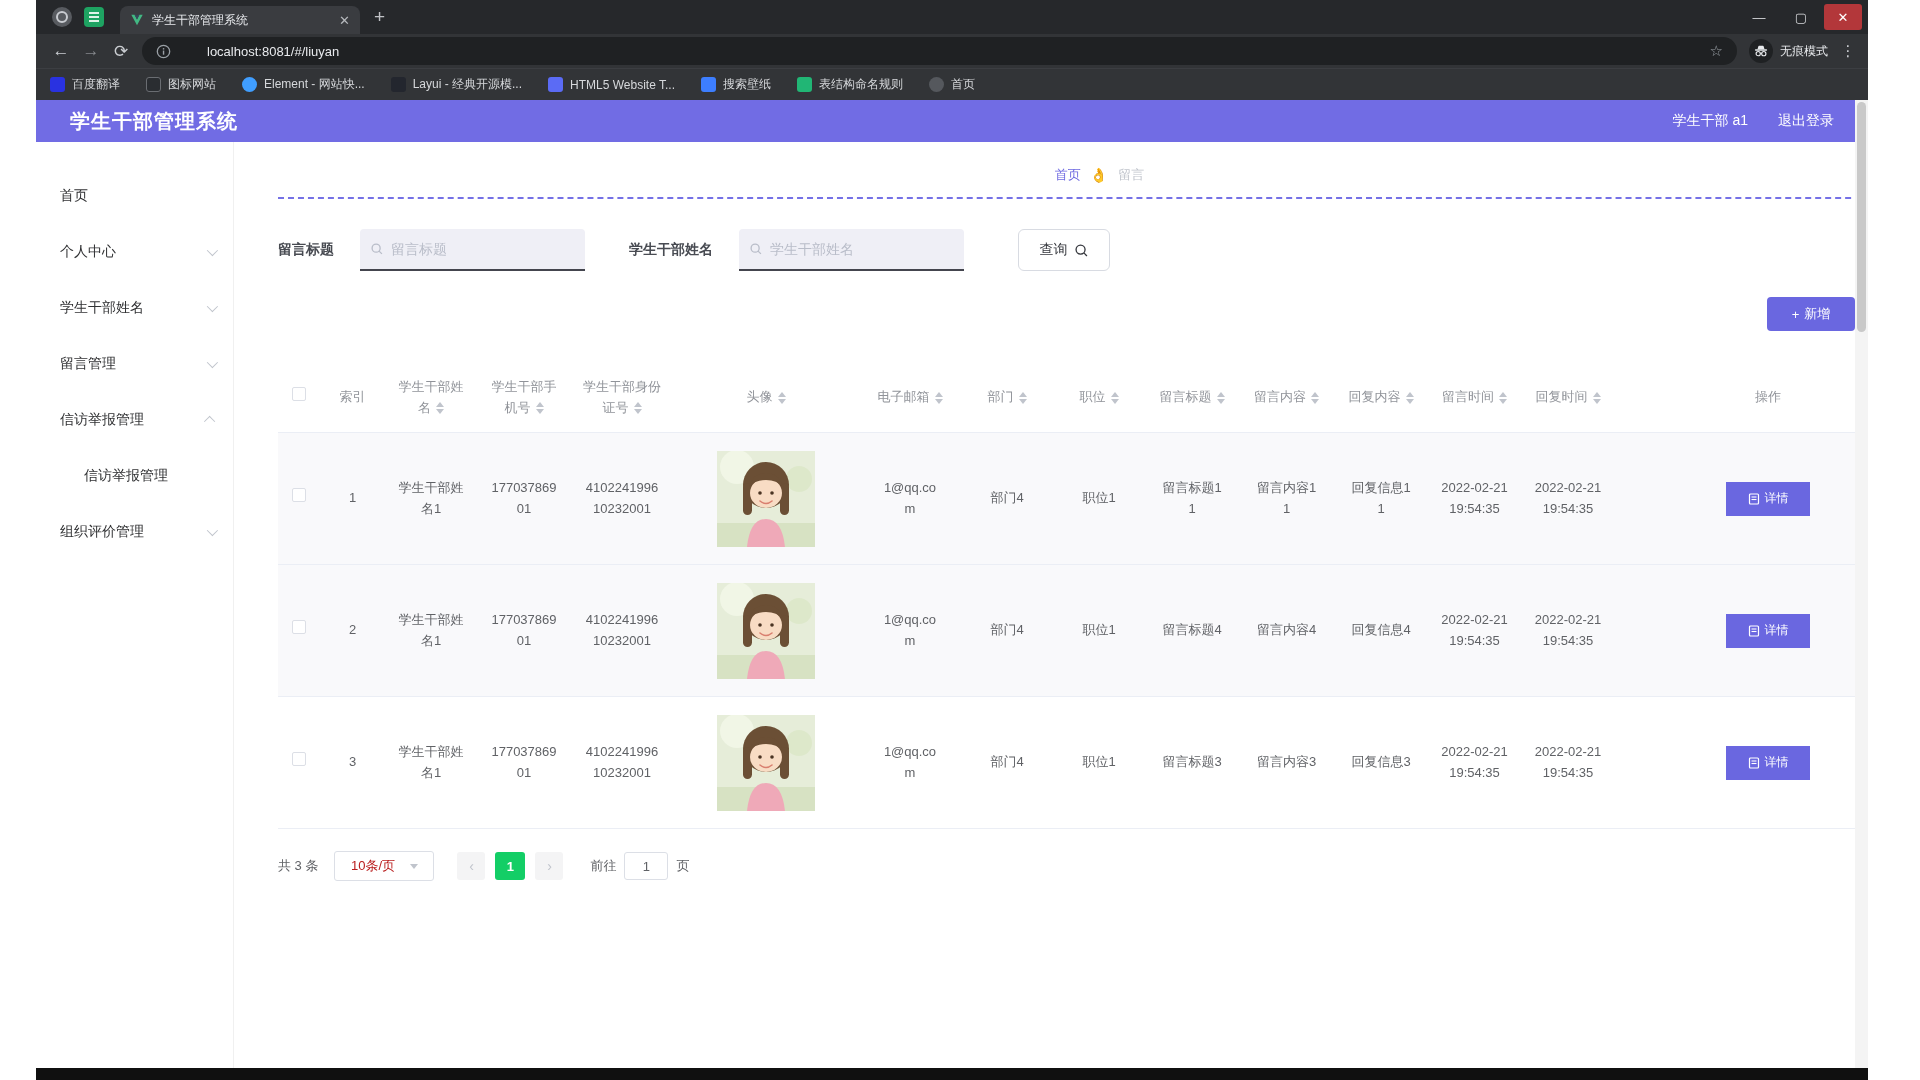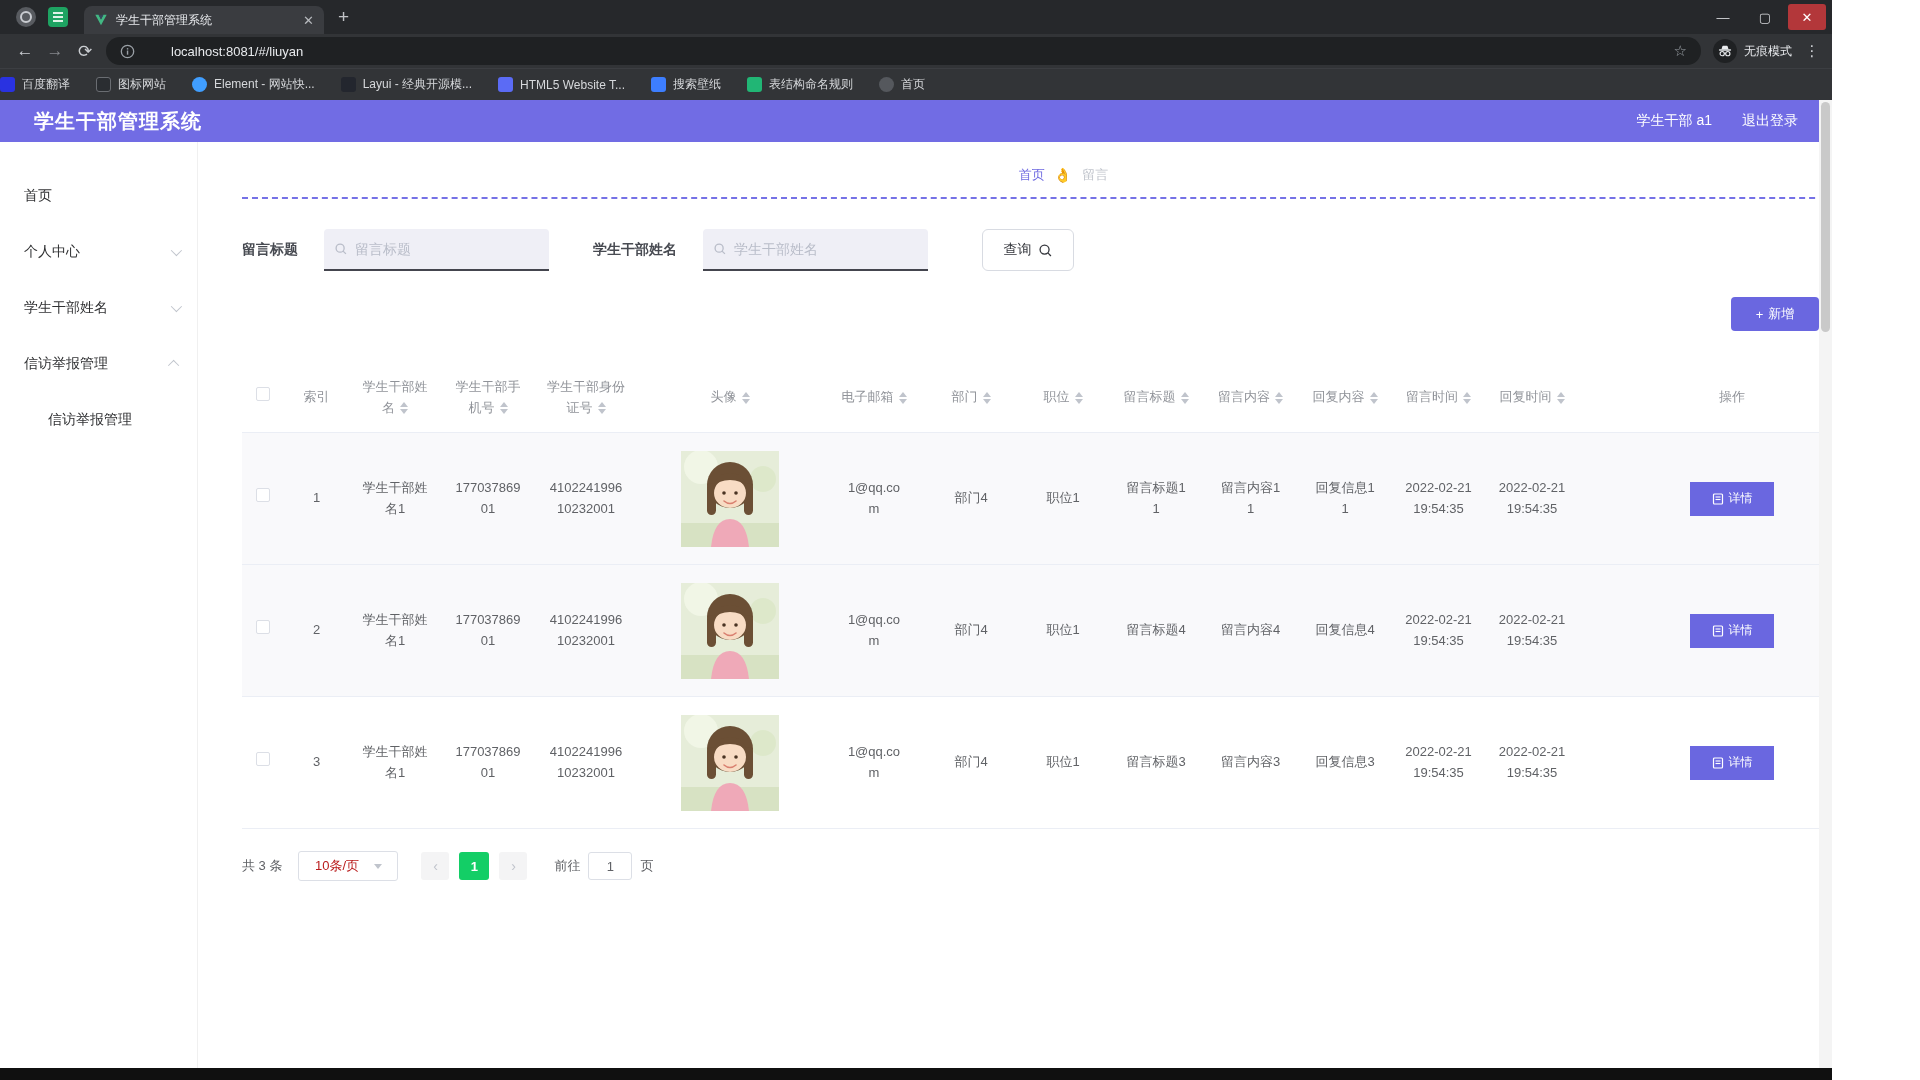--- a/index.html
+++ b/index.html
@@ -1,18 +1,18 @@
 <!DOCTYPE html>
 <html><head>
 <meta charset="utf-8">
 <style>
   * { margin:0; padding:0; box-sizing:border-box; }
   html,body { width:1920px; height:1080px; overflow:hidden; }
   body { font-family:"Liberation Sans","DejaVu Sans",sans-serif; background:#fff; }
-  .screen { position:relative; width:1832px; height:1080px; background:#fff; overflow:hidden; }
+  .screen { position:relative; width:1832px; height:1080px; background:#fff; overflow:hidden;margin-left:36px; }
 
   
   .tabstrip { height:34px; background:#26282b; display:flex; align-items:center; padding-left:10px; position:relative; }
   .ts-icon { width:20px; height:20px; border-radius:50%; background:#585b60; margin:0 6px; position:relative; }
   .ts-icon.globe::after{ content:""; position:absolute; inset:4px; border:2px solid #c9ccd1; border-radius:50%; }
   .ts-icon.appgreen { border-radius:4px; background:#1ea362; }
   .ts-icon.appgreen::after{ content:""; position:absolute; inset:5px; background:repeating-linear-gradient(#dff3e8 0 2px, transparent 2px 4px); }
   .tab { height:28px; margin-left:10px; width:240px; background:#3a3c40; border-radius:8px 8px 0 0; display:flex; align-items:center; padding:0 10px; color:#e8eaed; font-size:12px; align-self:flex-end; }
   .tab .vue-logo { width:14px; height:14px; margin-right:8px; flex:0 0 auto; }
   .tab .tab-title { flex:1; white-space:nowrap; overflow:hidden; }
@@ -27,21 +27,21 @@
   .nav-ico.dim { color:#86898d; }
   .url-pill { flex:1; height:28px; margin:0 12px 0 6px; background:#1f2123; border-radius:14px; display:flex; align-items:center; padding:0 14px; }
   .url-pill .info-ico { margin-right:10px; flex:0 0 auto; }
   .url-text { color:#e8eaed; font-size:13px; white-space:nowrap;padding-left:26px; }
   .url-star { margin-left:auto; color:#9aa0a6; font-size:15px; }
   .incog { display:flex; align-items:center; gap:7px; margin-right:10px; }
   .incog-ico { width:24px; height:24px; border-radius:50%; background:#1f2123; display:flex; align-items:center; justify-content:center; }
   .incog-label { color:#e8eaed; font-size:12px; white-space:nowrap; }
   .kebab { color:#cbced2; font-size:15px; width:20px; text-align:center; }
 
-  .bookmarks { height:32px; background:#323437; border-top:1px solid #3c3e42; display:flex; align-items:center; gap:26px; }
+  .bookmarks { height:32px; background:#323437; border-top:1px solid #3c3e42; display:flex; align-items:center; padding-left:14px; gap:26px; }
   .bm { display:flex; align-items:center; gap:7px; color:#d6d8db; font-size:12px; white-space:nowrap; }
   .bm-ico { width:15px; height:15px; border-radius:3px; flex:0 0 auto; }
   .bmc-1{background:#2932e1;} .bmc-2{background:#2a2d31;border:1px solid #6a6d72;} .bmc-3{background:#409eff;border-radius:50%;}
   .bmc-4{background:#23262e;} .bmc-5{background:#5b6bf5;} .bmc-6{background:#3d7eff;} .bmc-7{background:#21b675;} .bmc-8{background:#55585d;border-radius:50%;}
 
   
   .app-header { height:42px; background:#716ce4; display:flex; align-items:center; padding:0 34px; color:#fff; }
   .app-title { font-size:20px; font-weight:bold; letter-spacing:1px; }
   .header-right { margin-left:auto; display:flex; align-items:center; gap:30px; font-size:14px; }
 
@@ -212,25 +212,33 @@
         </div>
       <div class="side-item">
           <span>个人中心</span>
           <span class="chev"></span>
         </div>
       <div class="side-item">
           <span>学生干部姓名</span>
           <span class="chev"></span>
         </div>
       <div class="side-item">
+          <span>留言管理</span>
+          <span class="chev"></span>
+        </div>
+      <div class="side-item">
           <span>信访举报管理</span>
           <span class="chev up"></span>
         </div>
       <div class="side-item side-sub">
           <span>信访举报管理</span>
+        </div>
+      <div class="side-item">
+          <span>组织评价管理</span>
+          <span class="chev"></span>
         </div>
     </div>
 
     <div class="main">
 
       <div class="breadcrumb">
         <span class="bc-home">首页</span>
         <span class="bc-sep">👌</span>
         <span class="bc-cur">留言</span>
       </div>

